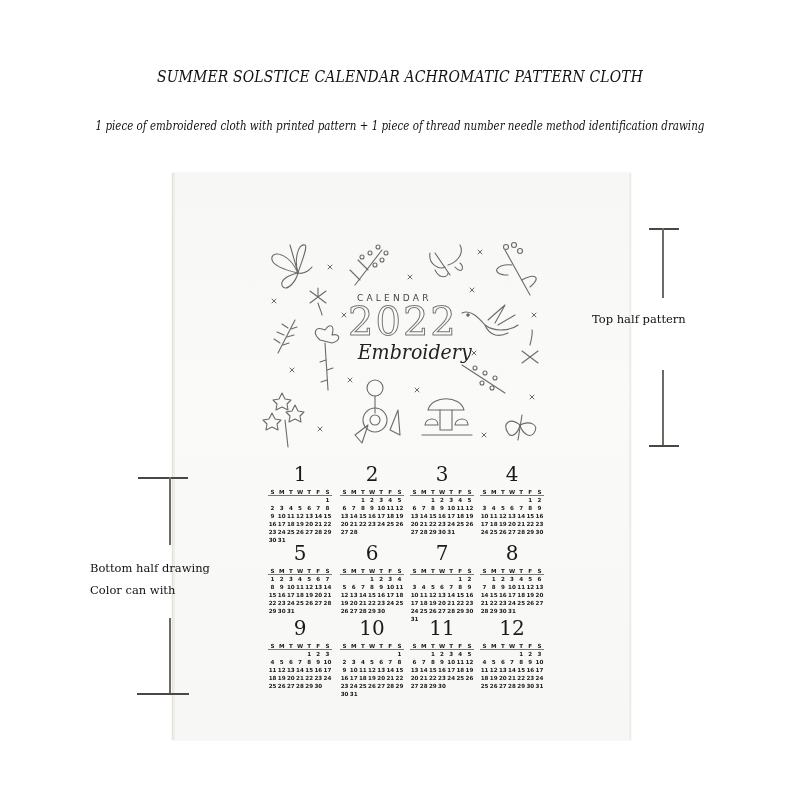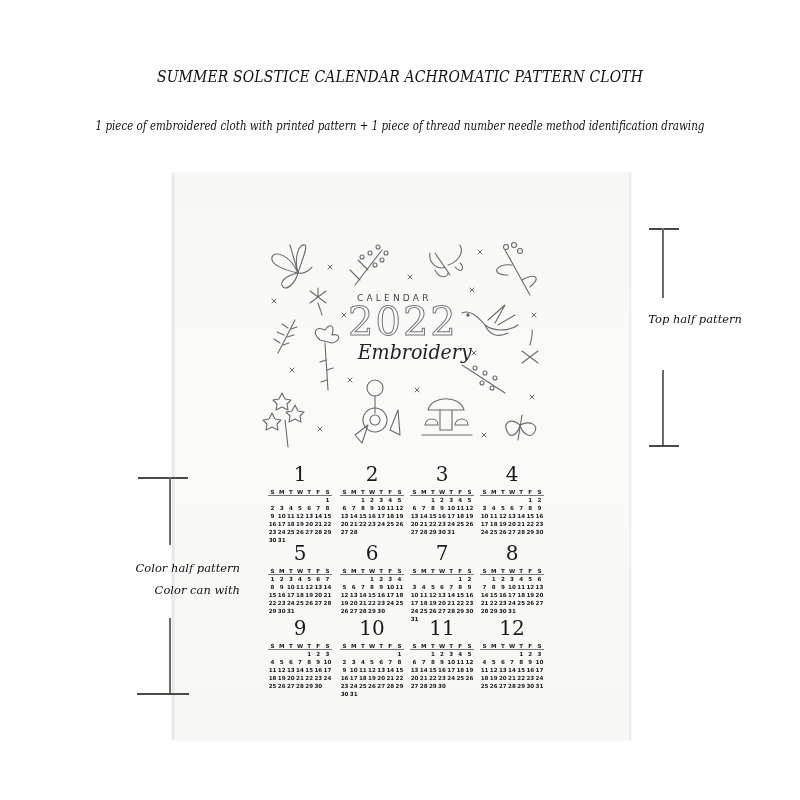--- a/index.html
+++ b/index.html
@@ -56,22 +56,22 @@
     text-align: center; color: #1a1a1a;
   }
   .month .dow { height: 8px; line-height: 8px; margin-top: 3px; border-bottom: 1.5px solid #777; }
   .month .row { height: 8px; line-height: 8px; }
   .month .row:first-of-type { margin-top: 2px; }
 
   
   .bracket-v { position: absolute; width: 2px; background: #6e6a66; }
   .bracket-h { position: absolute; height: 2px; background: #4a4744; }
   .note {
-    position: absolute; text-align: right; font-family: "DejaVu Serif", serif;
-    font-style: italic; font-size: 11.5px; line-height: 22px; color: #111;
+    position: absolute; text-align: left; font-family: "DejaVu Serif", serif;
+    font-size: 11.5px; line-height: 22px; color: #111;
   }
 </style>
 </head>
 <body>
 
 <div class="title">SUMMER SOLSTICE CALENDAR ACHROMATIC PATTERN CLOTH</div>
 <div class="subtitle">1 piece of embroidered cloth with printed pattern + 1 piece of thread number needle method identification drawing</div>
 
 <div class="cloth"></div>
 
@@ -924,17 +924,17 @@
 <div class="bracket-v" style="left:662px; top:228px; height:70px;"></div>
 <div class="note" style="left:592px; top:308px; width:150px;">
   <div>Top half pattern</div>
 </div>
 <div class="bracket-v" style="left:662px; top:370px; height:76px;"></div>
 <div class="bracket-h" style="left:649px; top:445px; width:30px;"></div>
 
 <div class="bracket-h" style="left:138px; top:477px; width:50px;"></div>
 <div class="bracket-v" style="left:169px; top:477px; height:68px;"></div>
 <div class="note" style="left:90px; top:557px; width:150px;">
-  <div>Color half pattern</div>
+  <div>Bottom half drawing</div>
   <div>Color can with</div>
 </div>
 <div class="bracket-v" style="left:169px; top:618px; height:76px;"></div>
 <div class="bracket-h" style="left:137px; top:693px; width:52px;"></div>
 
 </body></html>

